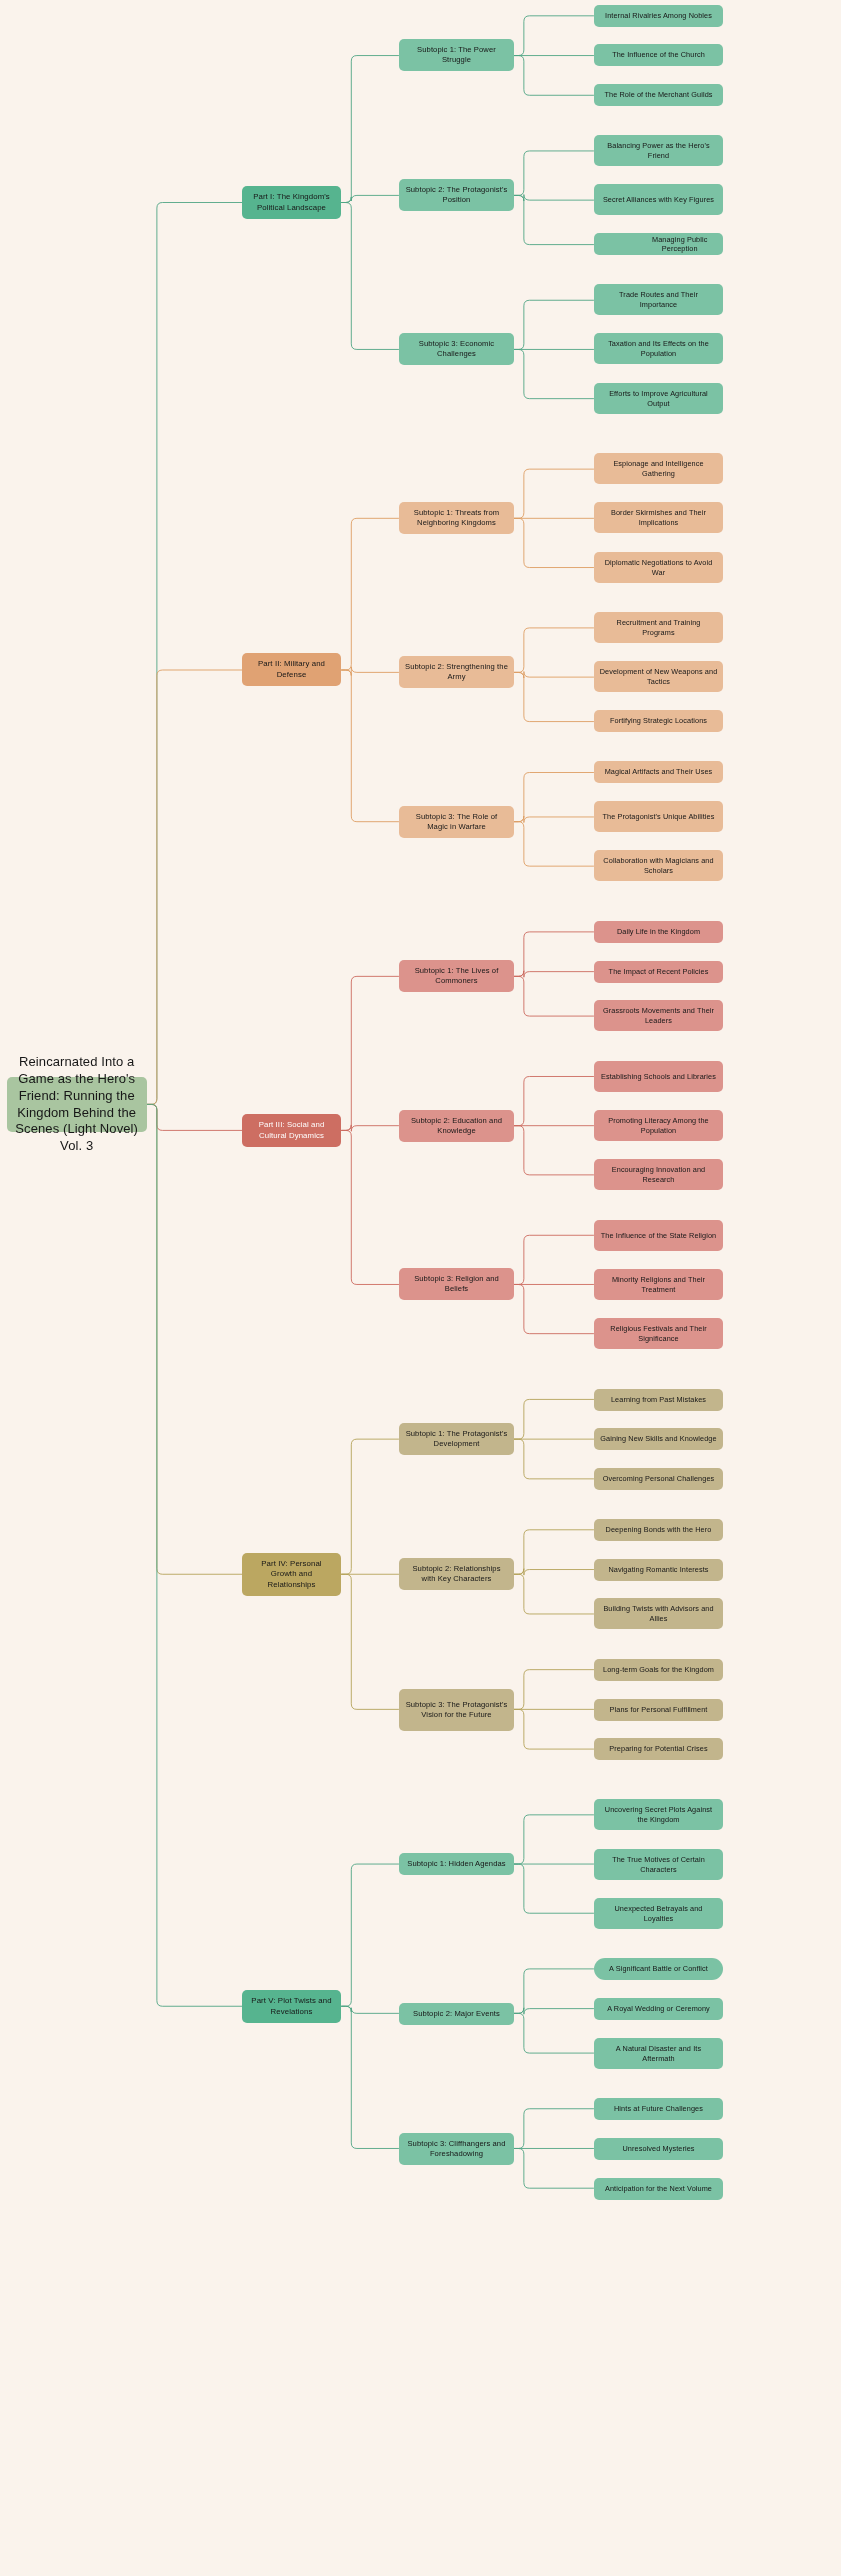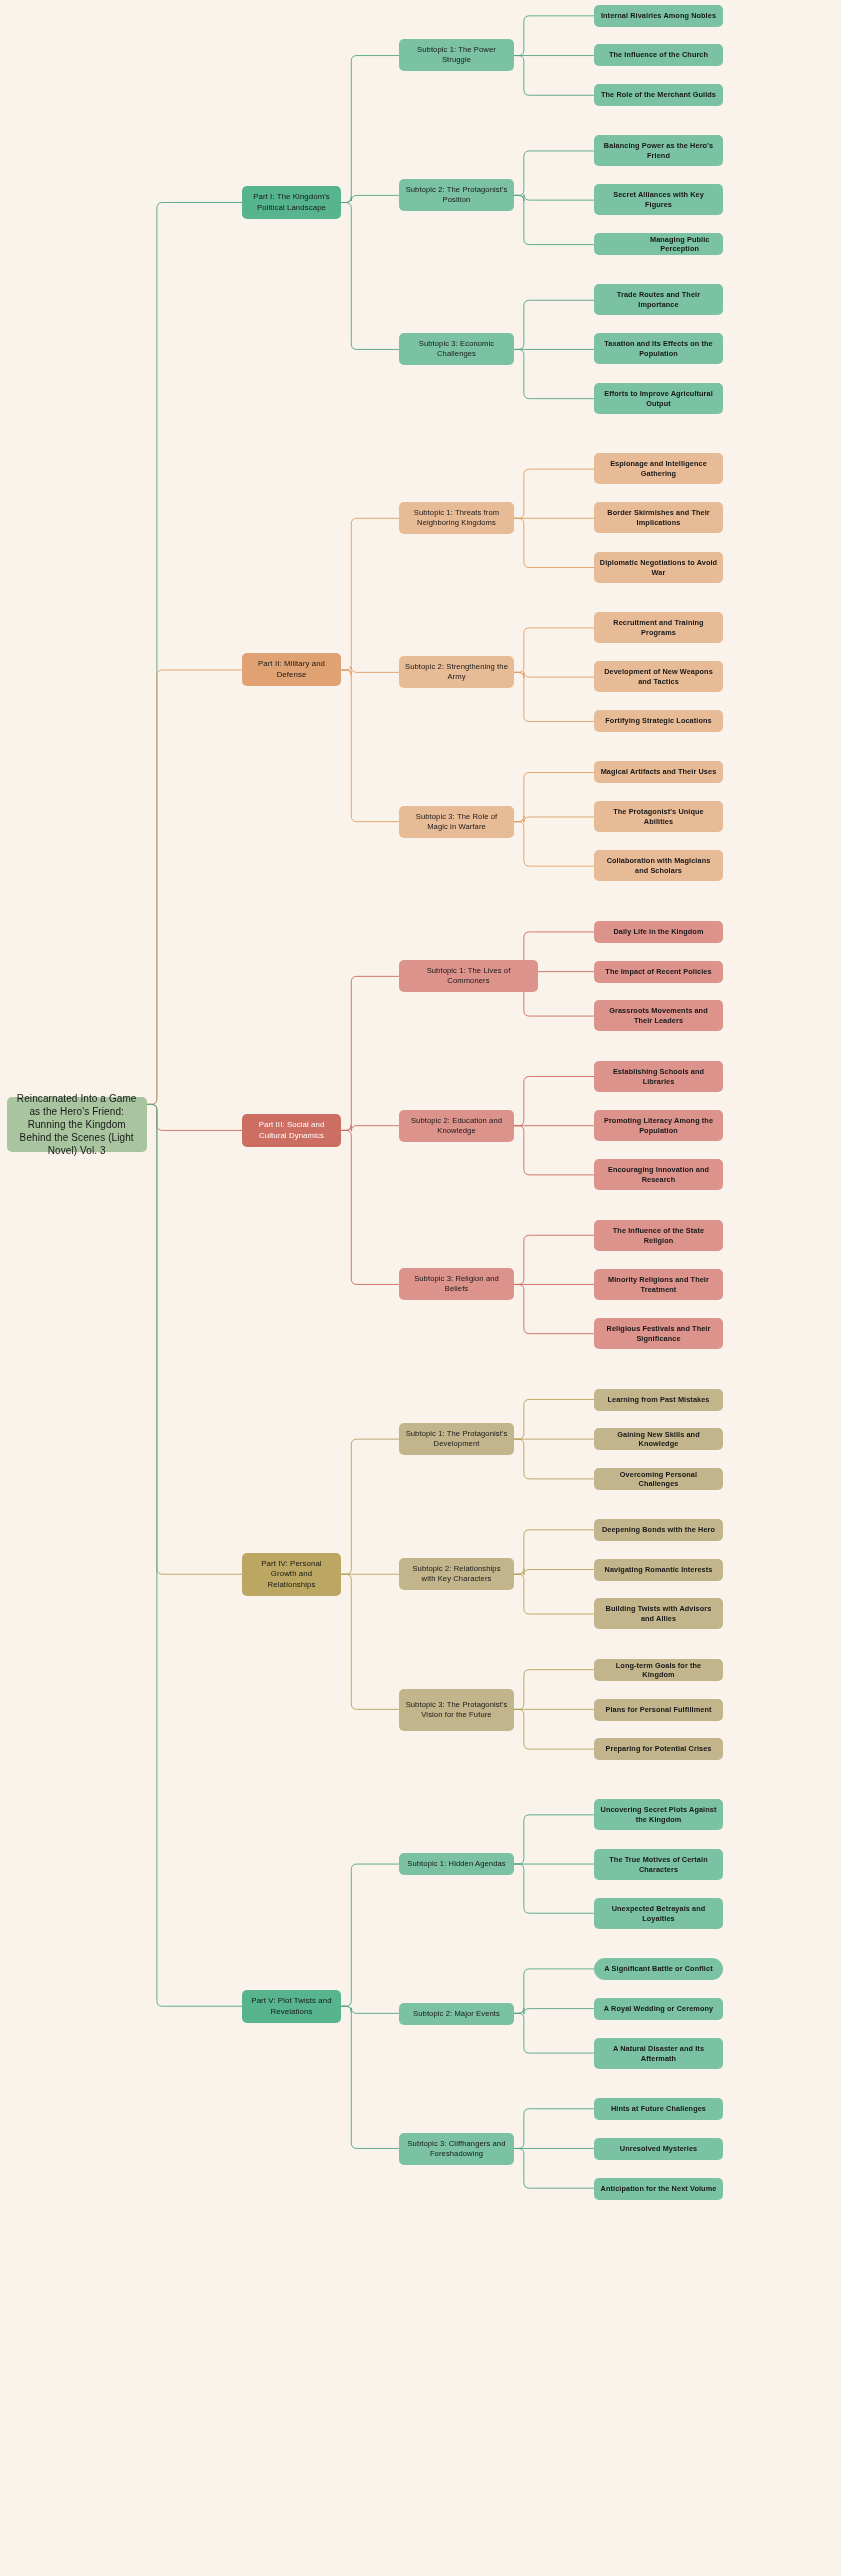--- a/index.html
+++ b/index.html
@@ -19,24 +19,24 @@
     display:flex;
     align-items:center;
     justify-content:center;
     text-align:center;
     border-radius:5px;
     padding:3.4px 5.6px;
     line-height:1.30;
     color:#171717;
     letter-spacing:0.1px;
   }
-  .node.root{font-size:10px;margin-top:20px;}
+  .node.root{font-size:13px;}
   .node.l1{font-size:7.8px;}
   .node.l2{font-size:7.6px;}
-  .node.l3{font-size:7.3px;font-weight:bold;}
+  .node.l3{font-size:7.3px;}
   .node.white-text{color:#ffffff;}
   .node span{display:block;width:100%;}
 </style>
 </head>
 <body>
 
 <div id="mindmap">
   <svg class="links" id="links-layer" viewBox="0 0 1501 4596">
       <path d="M 262 1970.275000000001 L 270 1970.275000000001 Q 280 1970.275000000001 280 1960.275000000001 L 280 370.625 Q 280 360.625 290 360.625 L 432 360.625" fill="none" stroke="#4fa484" stroke-width="1.6"></path>
       <path d="M 609 360.625 L 617 360.625 Q 627 360.625 627 350.625 L 627 108.35000000000001 Q 627 98.35000000000001 637 98.35000000000001 L 712 98.35000000000001" fill="none" stroke="#4fa484" stroke-width="1.6"></path>
@@ -182,21 +182,21 @@
       </div>
       <div class="node l3" style="left: 594px; top: 801px; width: 129px; height: 31px; background: rgb(232, 187, 151);">
         <span>The Protagonist's Unique Abilities</span>
       </div>
       <div class="node l3" style="left: 594px; top: 850px; width: 129px; height: 31px; background: rgb(232, 187, 151);">
         <span>Collaboration with Magicians and Scholars</span>
       </div>
       <div class="node l1 white-text" style="left: 242px; top: 1114px; width: 99px; height: 33px; background: rgb(205, 110, 98);">
         <span>Part III: Social and Cultural Dynamics</span>
       </div>
-      <div class="node l2" style="left: 399px; top: 960px; width: 139px; height: 32px; background: rgb(220, 147, 140);">
+      <div class="node l2" style="left: 399px; top: 960px; width: 115px; height: 32px; background: rgb(220, 147, 140);">
         <span>Subtopic 1: The Lives of Commoners</span>
       </div>
       <div class="node l3" style="left: 594px; top: 921px; width: 129px; height: 22px; background: rgb(220, 147, 140);">
         <span>Daily Life in the Kingdom</span>
       </div>
       <div class="node l3" style="left: 594px; top: 961px; width: 129px; height: 22px; background: rgb(220, 147, 140);">
         <span>The Impact of Recent Policies</span>
       </div>
       <div class="node l3" style="left: 594px; top: 1000px; width: 129px; height: 31px; background: rgb(220, 147, 140);">
         <span>Grassroots Movements and Their Leaders</span>

